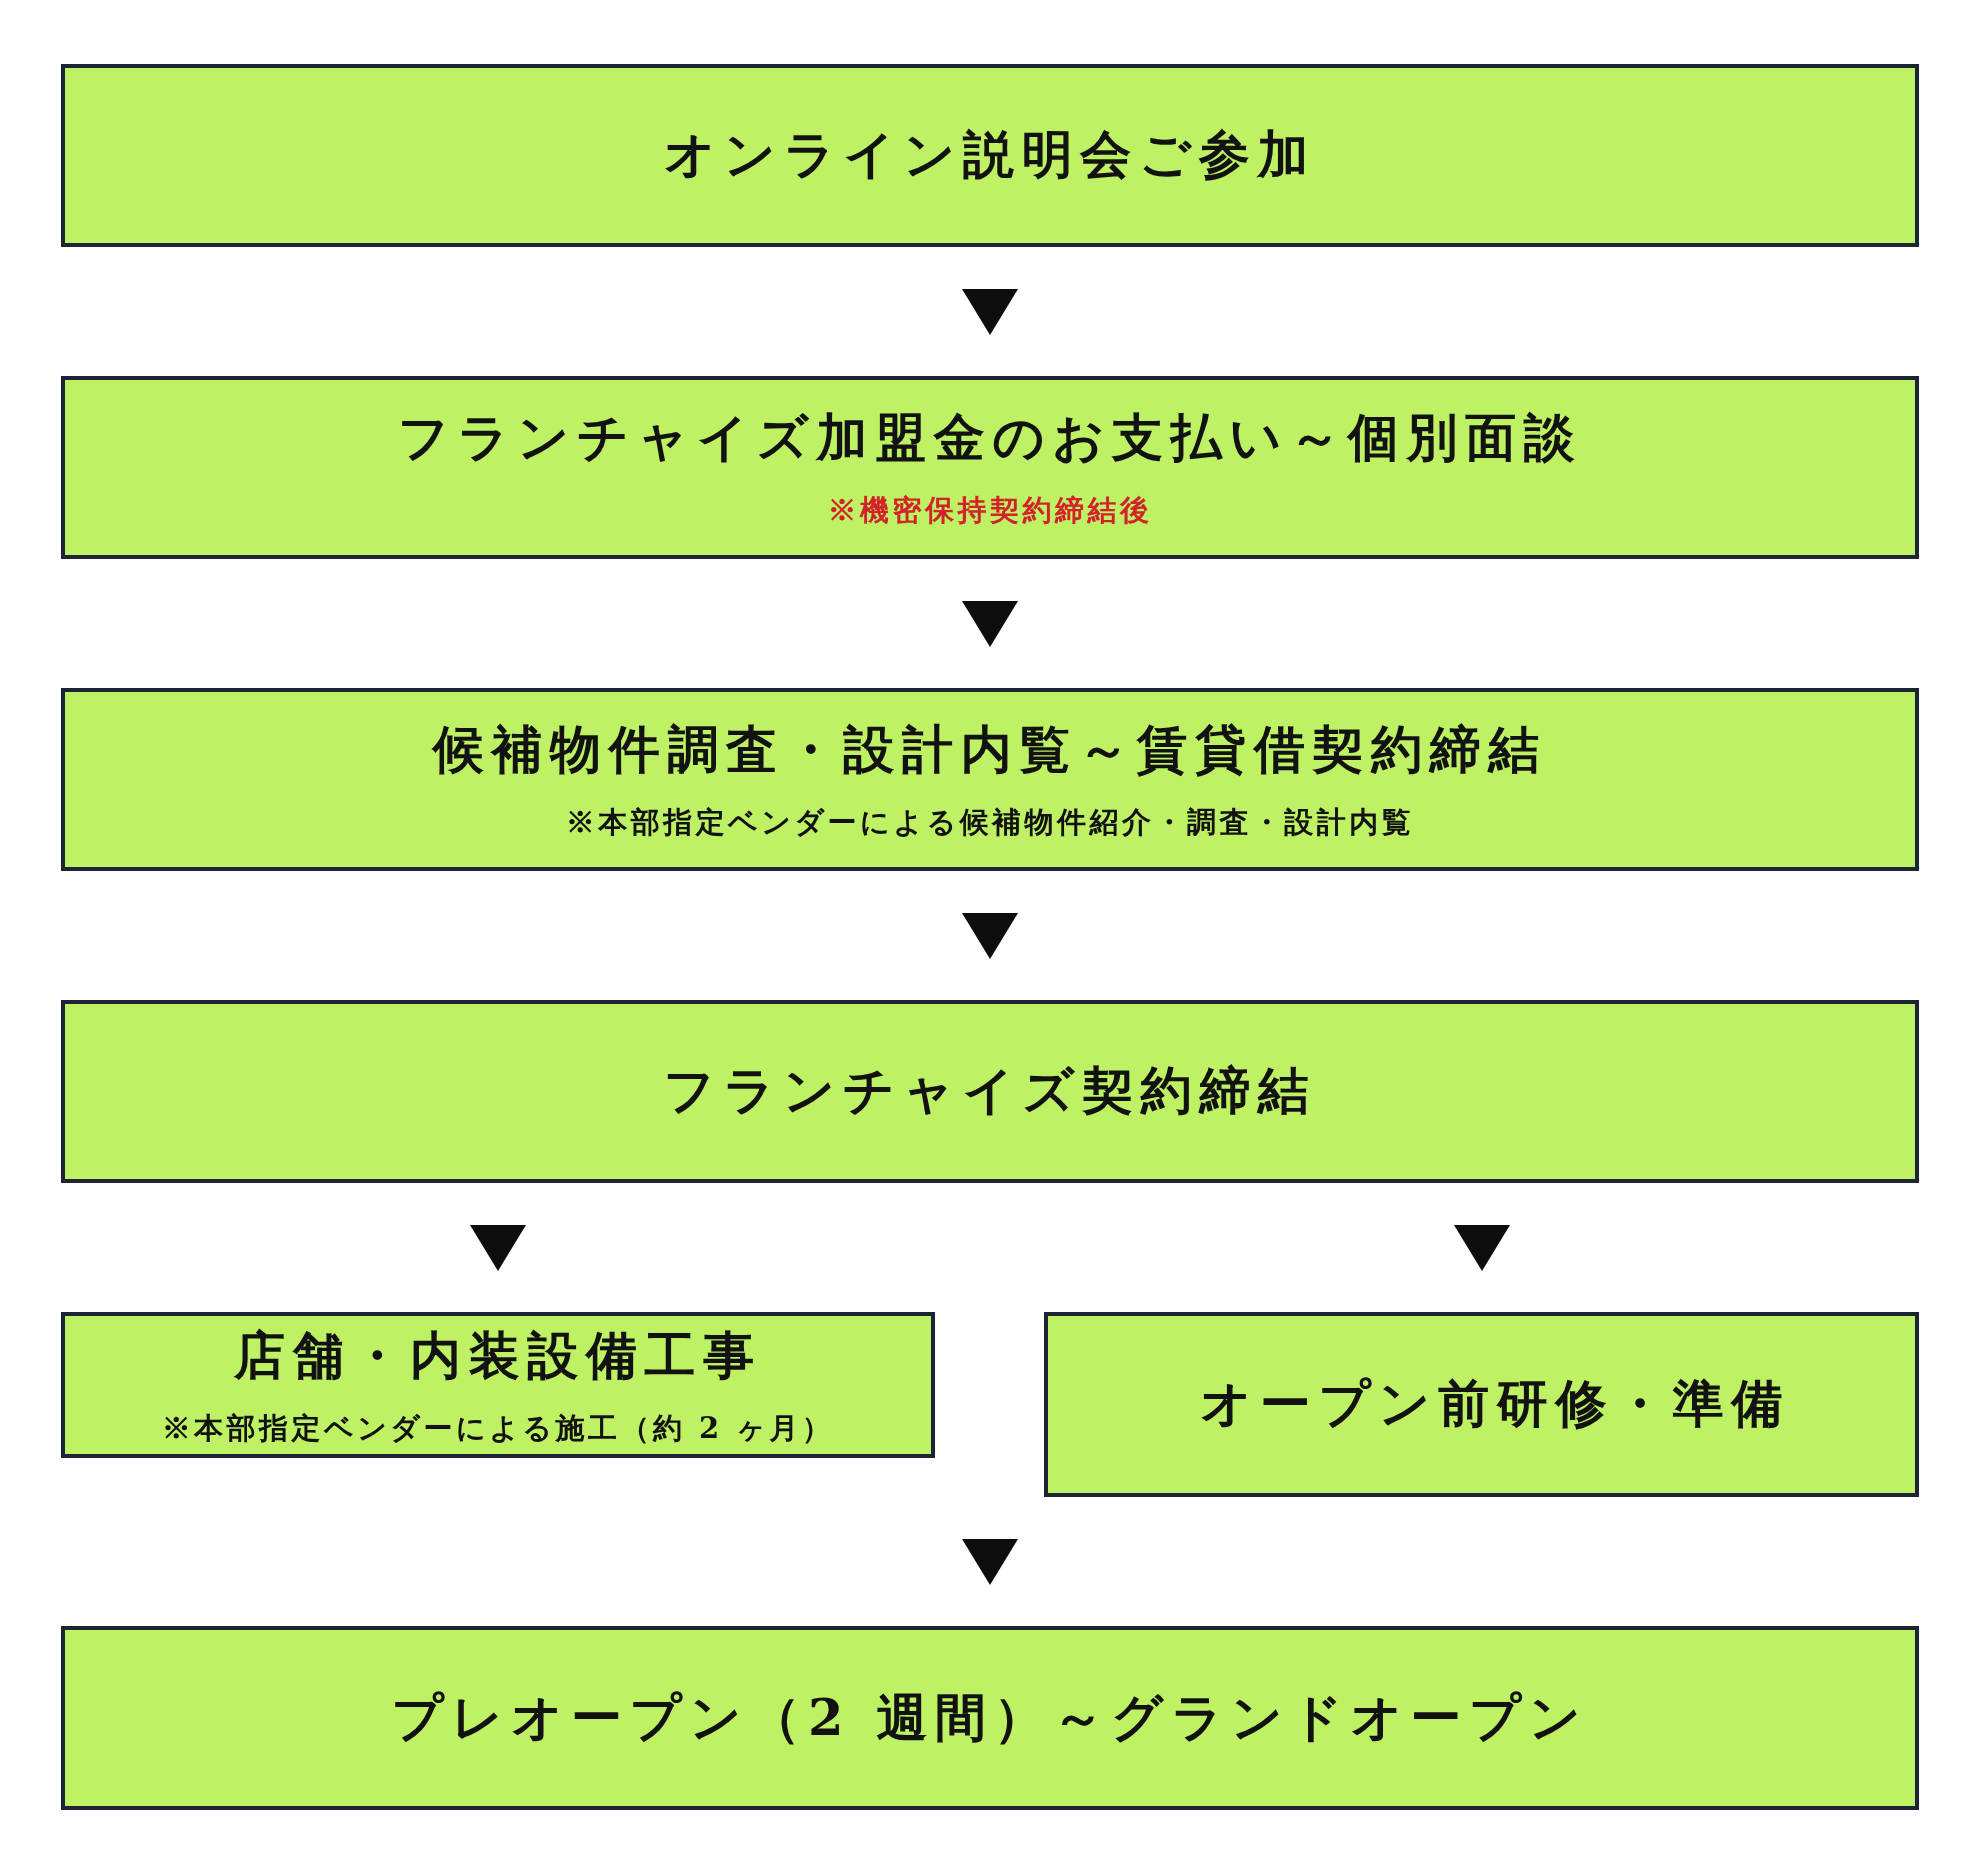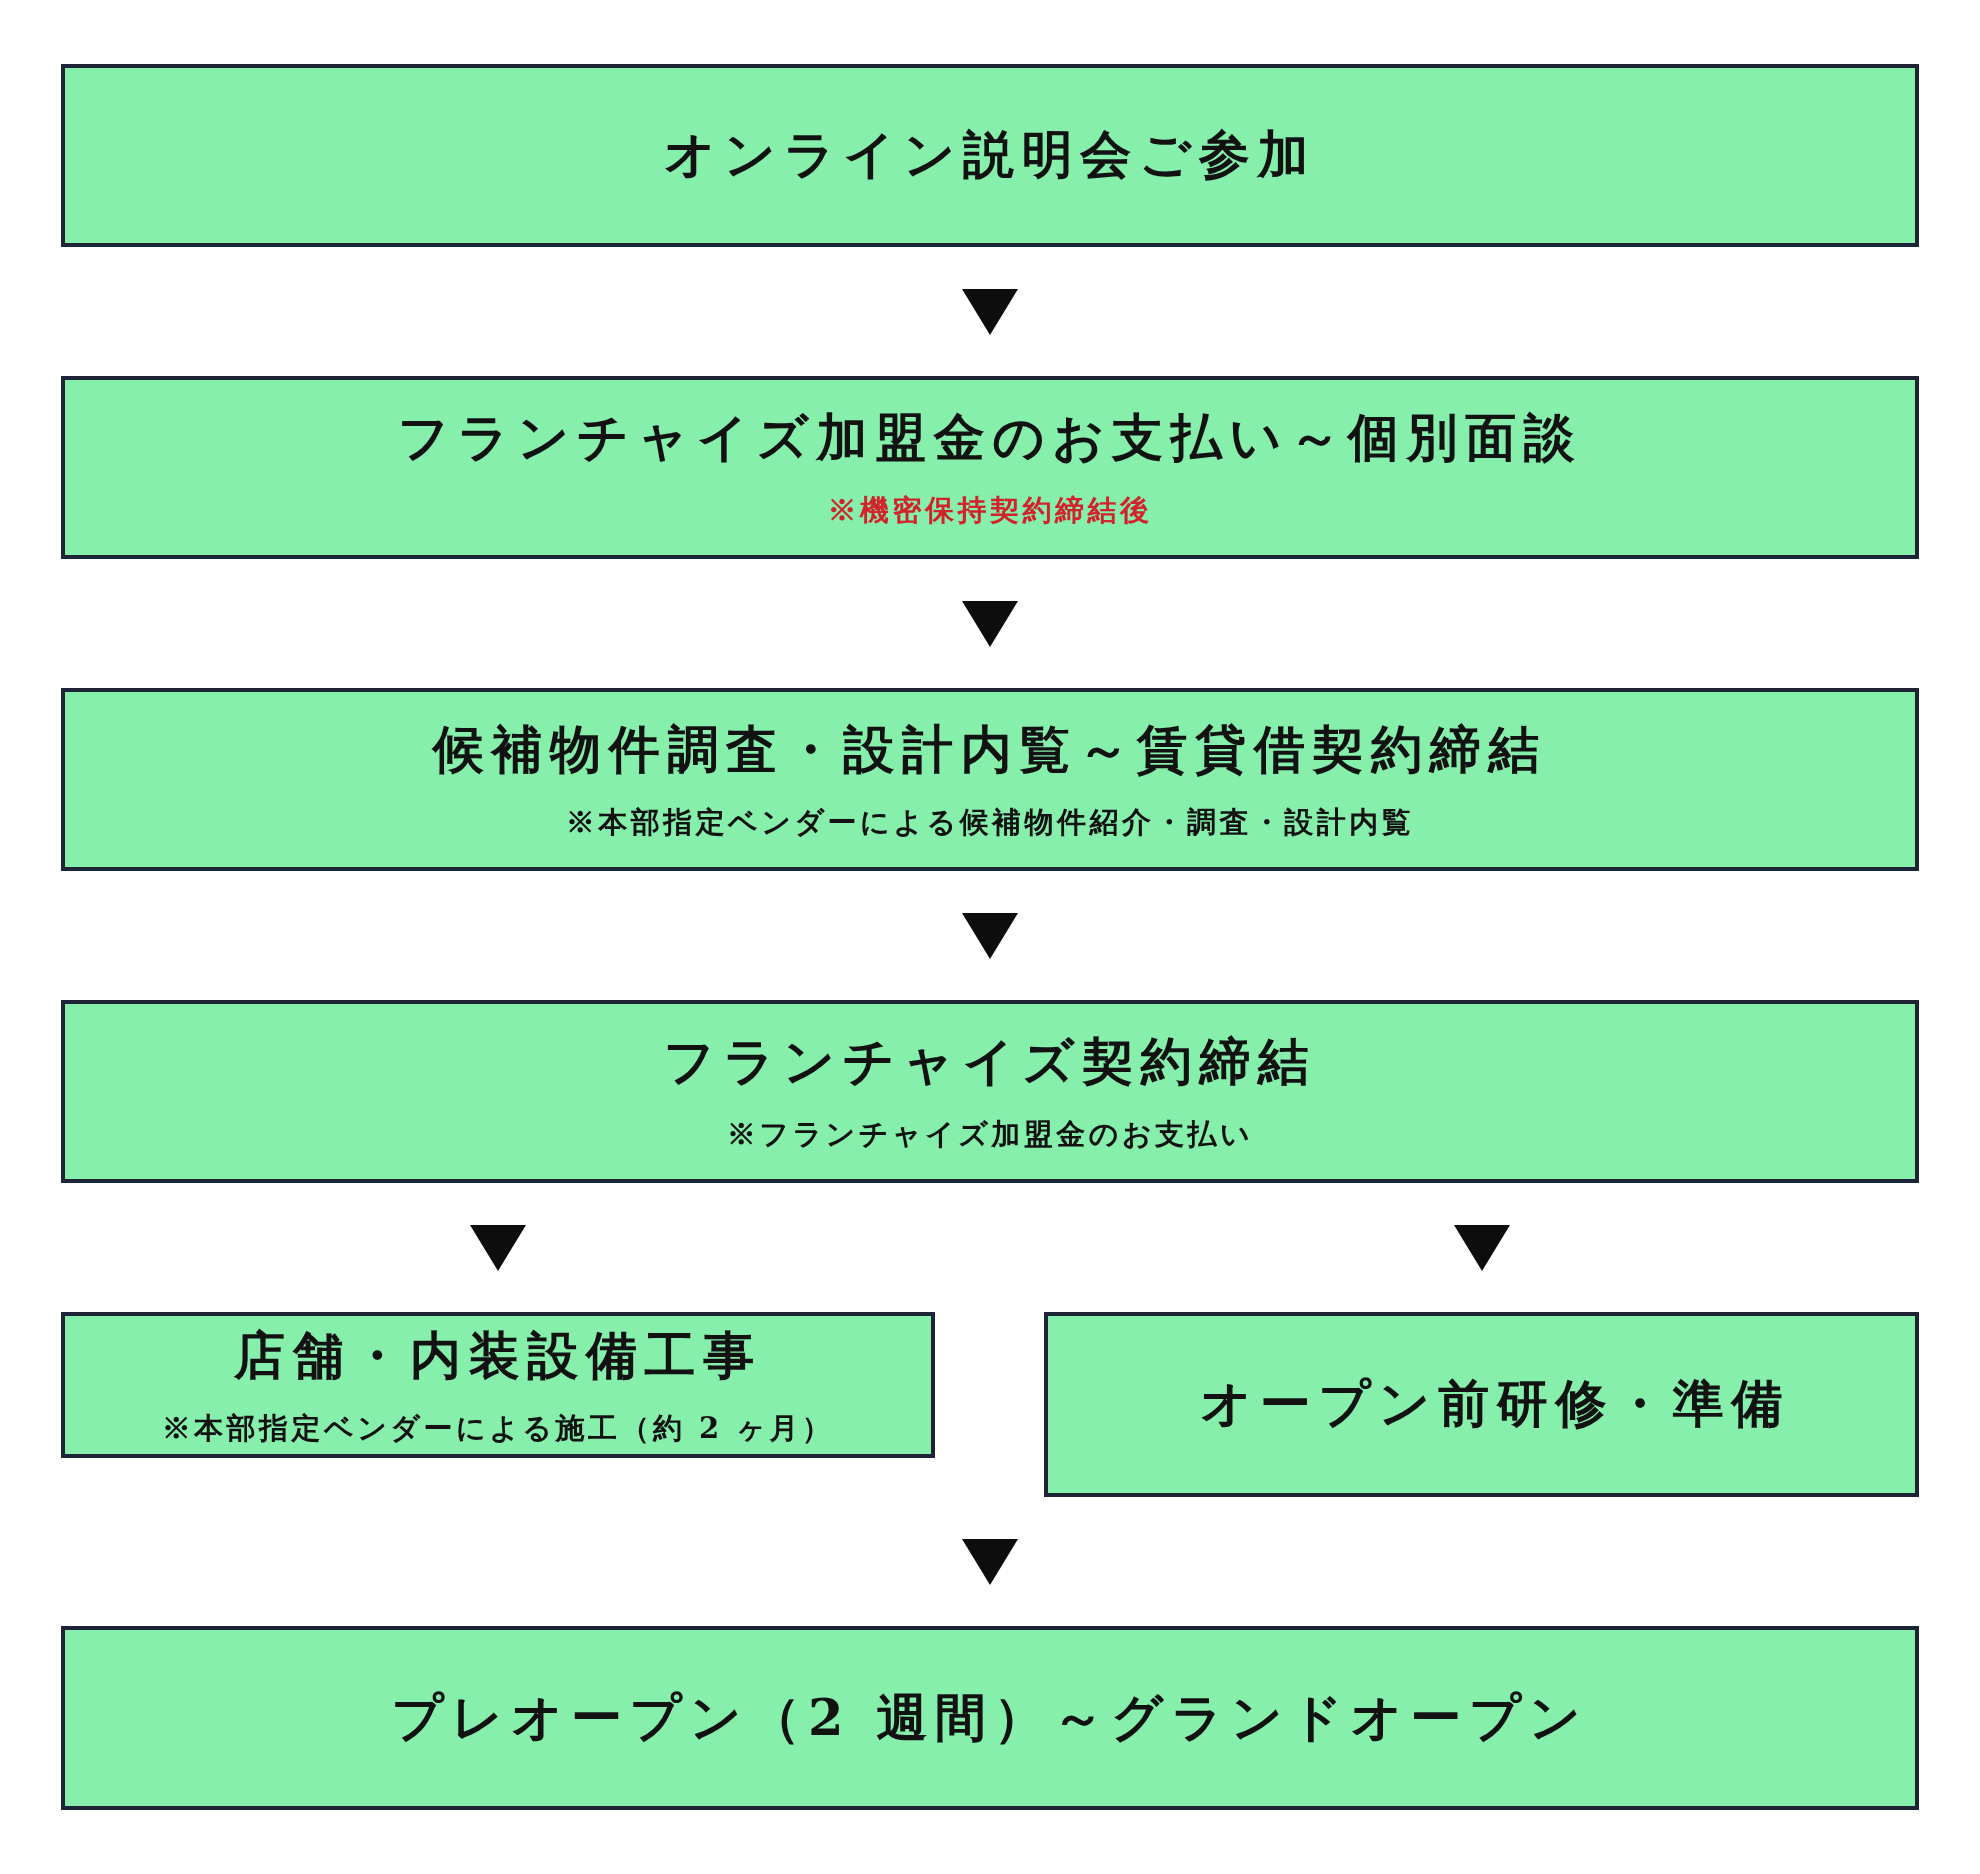--- a/index.html
+++ b/index.html
@@ -15,21 +15,21 @@
     color:var(--ink);
   }
   .canvas{
     box-sizing:border-box;
     width:1980px;height:1874px;
     padding:64px 61px 0 61px;
   }
   .box{
     box-sizing:border-box;
     border:4px solid var(--border);
-    background:#86efac;
+    background:#bef264;
     height:183px;
     display:flex;flex-direction:column;
     align-items:center;justify-content:center;
   }
   .box.full{width:100%;}
   .title{
     margin:0;
     font-size:51px;
     font-weight:700;
     letter-spacing:0.15em;
@@ -95,21 +95,20 @@
     <h2 class="title">候補物件調査・設計内覧～賃貸借契約締結</h2>
     <p class="note">※本部指定ベンダーによる候補物件紹介・調査・設計内覧</p>
   </section>
 
   <div class="gap">
     <span class="arrow-down"></span>
   </div>
 
   <section class="box full">
     <h2 class="title">フランチャイズ契約締結</h2>
-    <p class="note">※フランチャイズ加盟金のお支払い</p>
   </section>
 
   <div class="gap double">
     <div class="col left-col">
       <span class="arrow-down"></span>
     </div>
     <div class="col right-col">
       <span class="arrow-down"></span>
     </div>
   </div>

